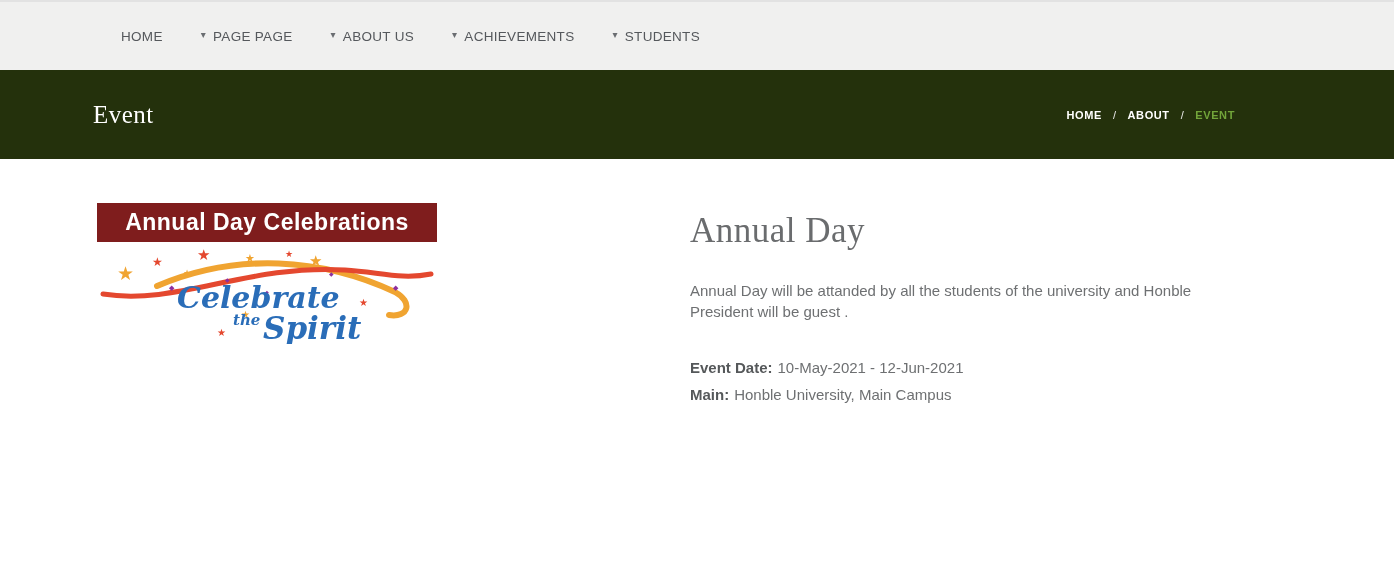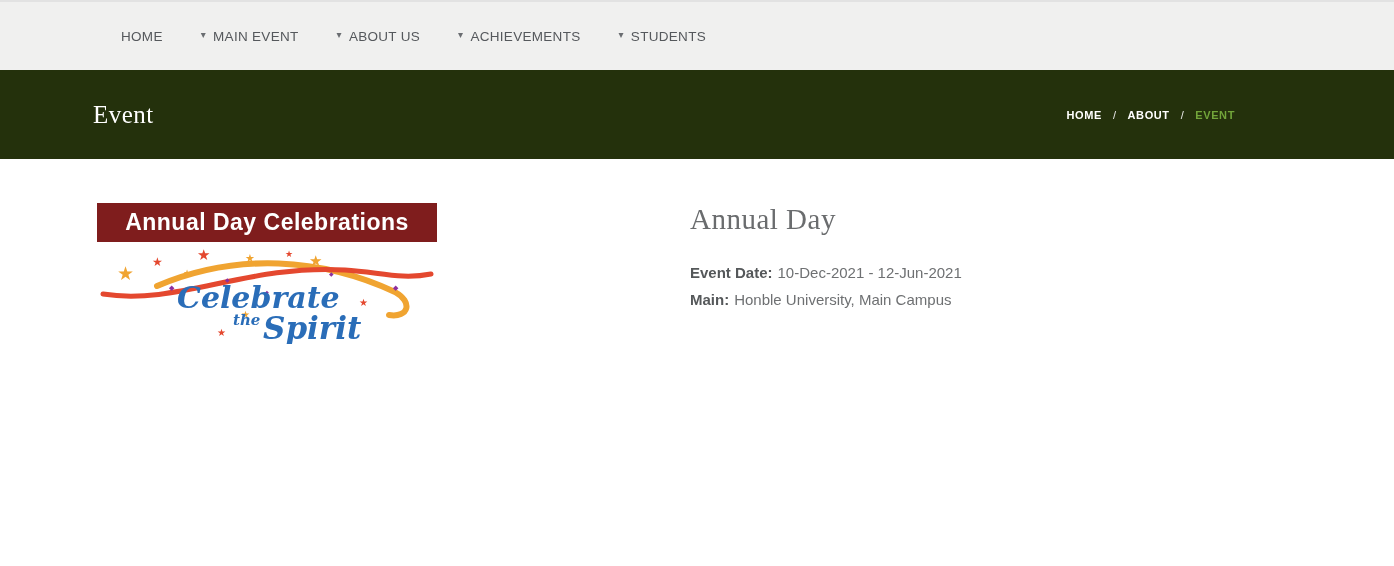--- a/index.html
+++ b/index.html
@@ -92,23 +92,23 @@
     font-weight: 700;
     font-size: 23px;
     letter-spacing: 0.5px;
     white-space: nowrap;
   }
   .img-art { display: block; margin-top: 2px; }
 
   .event-title {
     font-family: "Liberation Serif", serif;
     font-weight: 400;
-    font-size: 29px;
+    font-size: 35px;
     color: #6a6c6e;
-    margin: 0 0 29px 0;
+    margin: 8px 0 29px 0;
     letter-spacing: 0.5px;
   }
   .event-para {
     font-size: 15px;
     line-height: 21px;
     color: #6e7072;
     margin: 0 0 38px 0;
     max-width: 548px;
   }
   .event-para.second { margin-bottom: 27px; }
@@ -129,21 +129,21 @@
 <body>
 
 <div class="page">
 
   <nav class="topnav">
     <div class="nav-item">
       <span>HOME</span>
     </div>
     <div class="nav-item">
       <span class="nav-caret">▾</span>
-      <span>MAIN EVENT</span>
+      <span>PAGE PAGE</span>
     </div>
     <div class="nav-item">
       <span class="nav-caret">▾</span>
       <span>ABOUT US</span>
     </div>
     <div class="nav-item">
       <span class="nav-caret">▾</span>
       <span>ACHIEVEMENTS</span>
     </div>
     <div class="nav-item">
@@ -191,23 +191,24 @@
 
           <text x="80" y="64" font-family="DejaVu Serif, serif" font-style="italic" font-weight="bold" font-size="30" fill="#2a6db8">Celebrate</text>
           <text x="136" y="81" font-family="DejaVu Serif, serif" font-style="italic" font-weight="bold" font-size="15" fill="#2a6db8">the</text>
           <text x="166" y="95" font-family="DejaVu Serif, serif" font-style="italic" font-weight="bold" font-size="31" fill="#2a6db8">Spirit</text>
         </svg>
       </div>
     </div>
 
     <div class="right-col">
       <h2 class="event-title">Annual Day</h2>
+      <p class="event-para">Annual Day will be attanded by all the students of the university and Honble President will be guest .</p>
 
       <div class="detail-row">
-        <span class="detail-label">Event Date:</span><span>10-Dec-2021 - 12-Jun-2021</span>
+        <span class="detail-label">Event Date:</span><span>10-May-2021 - 12-Jun-2021</span>
       </div>
       <div class="detail-row">
         <span class="detail-label">Main:</span><span>Honble University, Main Campus</span>
       </div>
     </div>
   </main>
 
 </div>
 
 </body></html>

